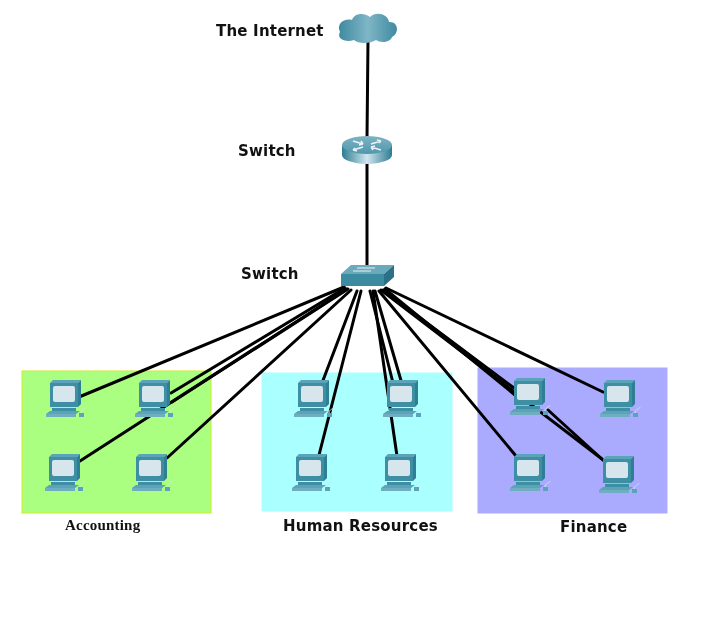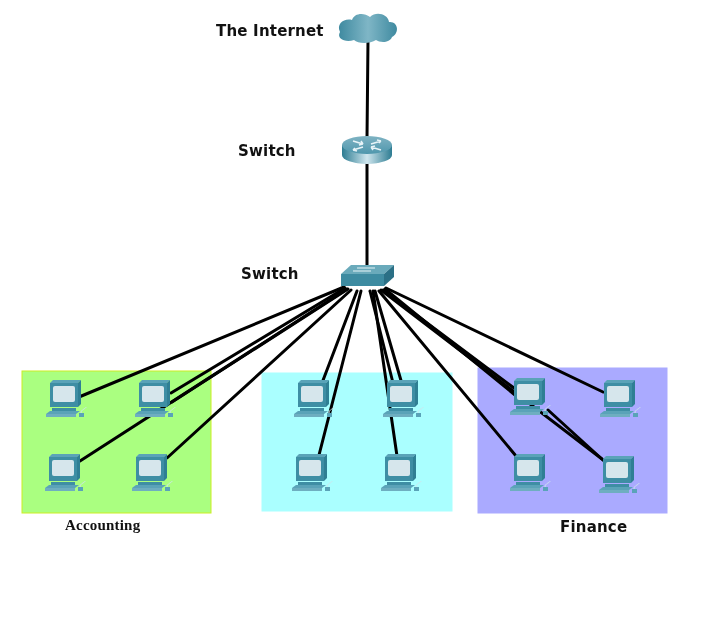--- a/index.html
+++ b/index.html
@@ -203,14 +203,15 @@
           <rect x="15" y="15" width="5" height="4" fill="#5aa3b8"></rect>
           <path d="M17,15 C17,11 22,11 22,9" stroke="#cfe6ee" stroke-width="1" fill="none"></path>
         </g>
       </g>
   </svg>
 
   <div class="lbl" style="left:216px; top:22px;">The Internet</div>
   <div class="lbl" style="left:238px; top:142px;">Switch</div>
   <div class="lbl" style="left:241px; top:265px;text-align:right;">Switch</div>
   <div class="lbl" style="left:65px; top:517px;font-family:Liberation Serif, serif;">Accounting</div>
+  <div class="lbl" style="left:283px; top:517px;">Human Resources</div>
   <div class="lbl" style="left:560px; top:518px;">Finance</div>
 </div>
 
 </body></html>

